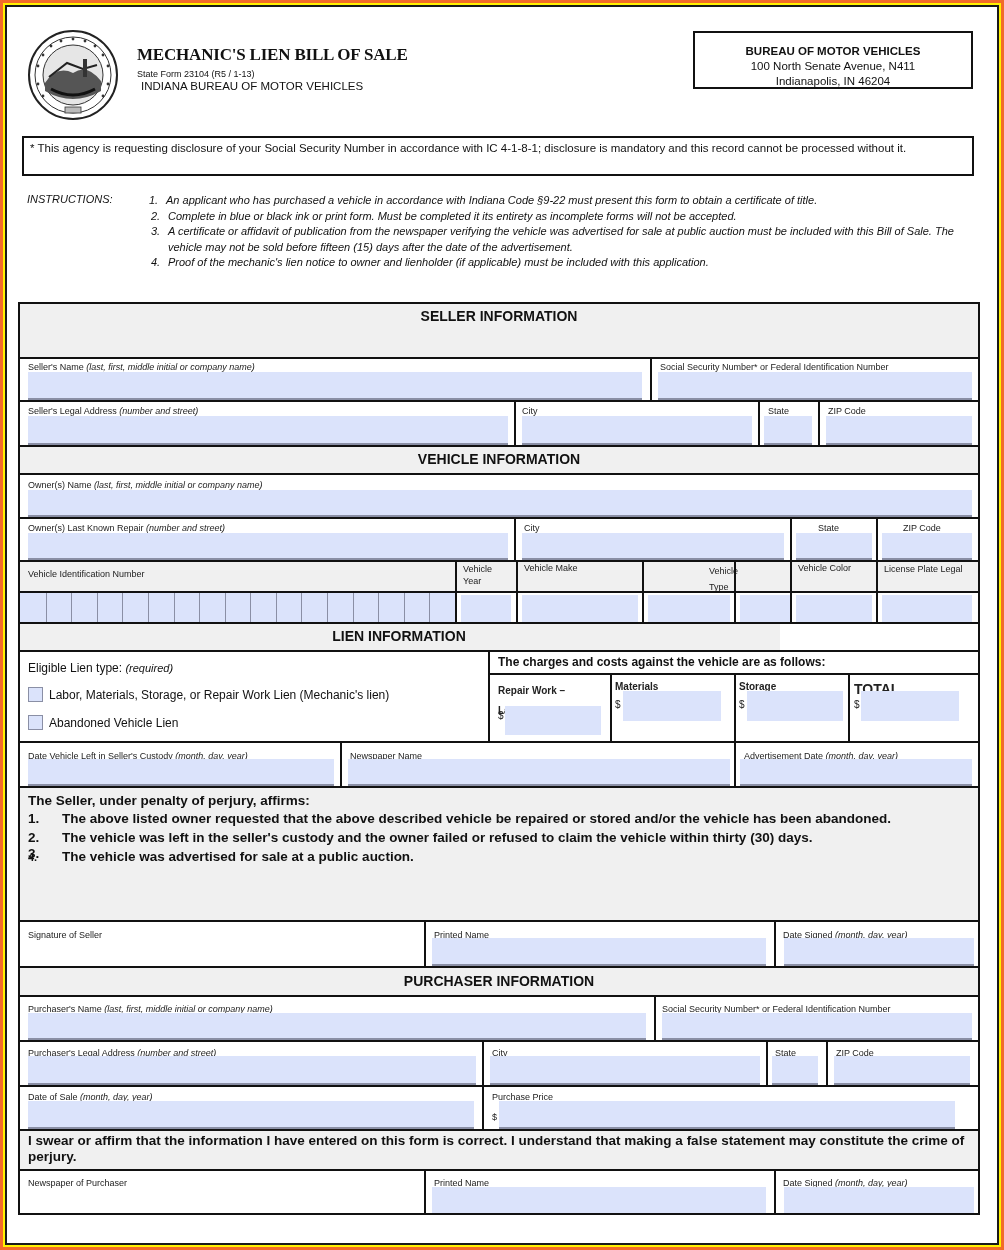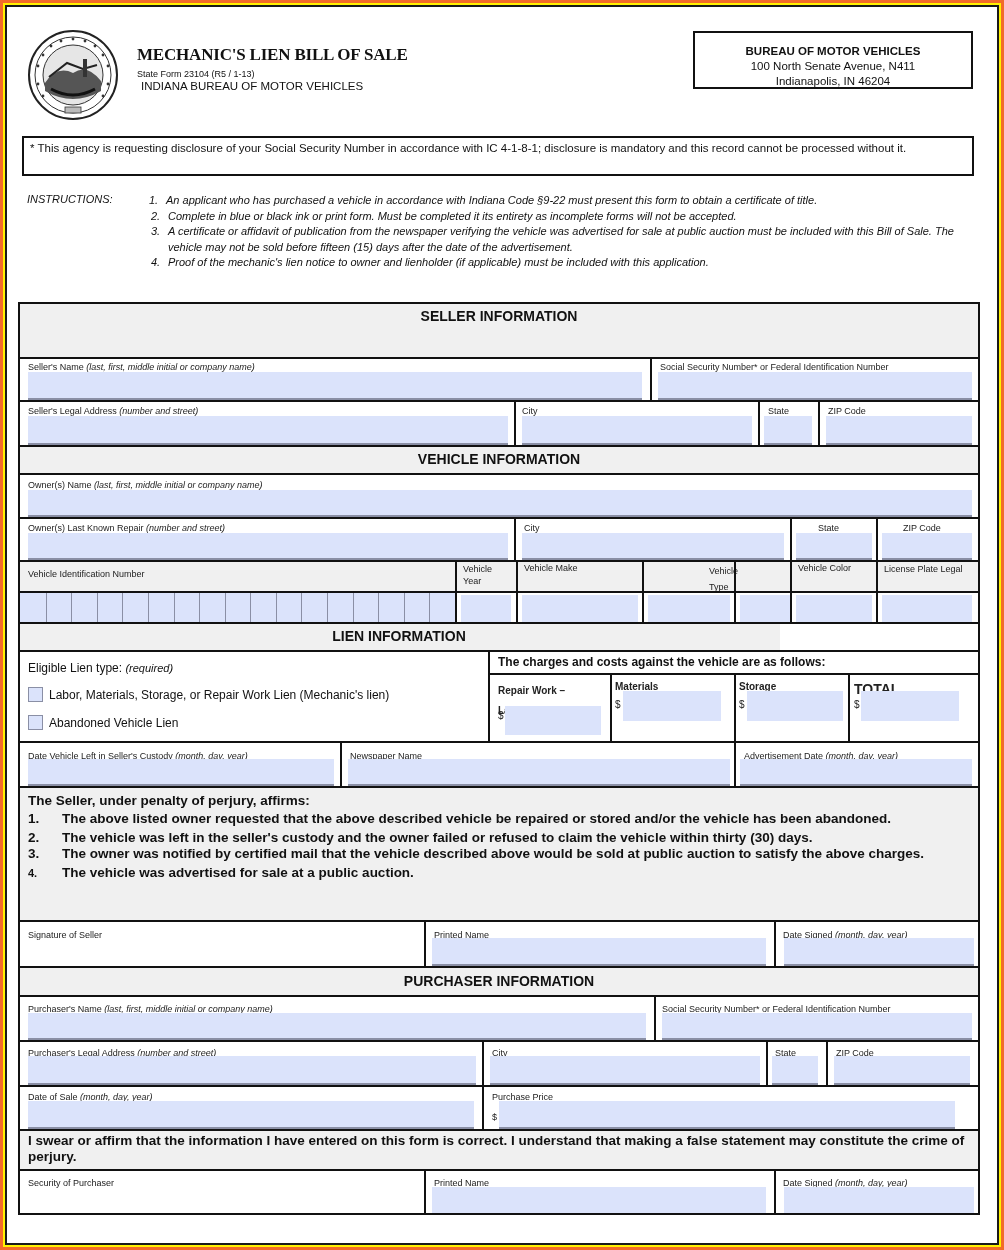--- a/index.html
+++ b/index.html
@@ -224,21 +224,21 @@
     <div class="vl" style="left:716px;top:441px;height:43px;"></div>
     <div class="lbl" style="left:726px;top:449px;"><span>Advertisement Date</span> <i>(month, day, year)</i></div>
     <input class="fld" style="left: 722px; top: 457px; width: 232px; height: 27px; border-top: none; border-left: none; border-right: none; outline: none; font-family: &quot;Liberation Sans&quot;, sans-serif; font-size: 12px; padding-left: 3px;">
     <div class="hl" style="left:0;top:484px;width:962px;"></div>
 
     <div class="sec" style="left:0;top:486px;width:962px;height:132px;">
       <div style="position:absolute;left:10px;top:5px;font-size:13.5px;font-weight:bold;">The Seller, under penalty of perjury, affirms:</div>
       <div style="position:absolute;left:10px;top:23px;width:940px;font-size:13.5px;font-weight:bold;line-height:16px;">
         <div style="position:relative;padding-left:34px;"><span style="position:absolute;left:0">1.</span><span>The above listed owner requested that the above described vehicle be repaired or stored and/or the vehicle has been abandoned.</span></div>
         <div style="position:relative;padding-left:34px;margin-top:3px;"><span style="position:absolute;left:0">2.</span><span>The vehicle was left in the seller's custody and the owner failed or refused to claim the vehicle within thirty (30) days.</span></div>
-        <div style="position:relative;padding-left:34px;"><span style="position:absolute;left:0">3.</span><span>The owner was notified by certified mail that the vehicle described above would be sold at public auction to satisfy the above charges.</span></div>
+        <div style="position:relative;padding-left:34px;"><span style="position:absolute;left:0">3.</span></div>
         <div style="position:relative;padding-left:34px;margin-top:3px;"><span style="position:absolute;left:0;font-size:11px;">4.</span><span>The vehicle was advertised for sale at a public auction.</span></div>
       </div>
     </div>
     <div class="hl" style="left:0;top:618px;width:962px;"></div>
 
     <div class="lbl" style="left:10px;top:628px;">Signature of Seller</div>
     <div style="position:absolute;left:10px;top:638px;width:390px;height:26px;"></div>
     <div class="vl" style="left:406px;top:620px;height:44px;"></div>
     <div class="lbl" style="left:416px;top:628px;">Printed Name</div>
     <input class="fld" style="left: 414px; top: 636px; width: 334px; height: 28px; border-top: none; border-left: none; border-right: none; outline: none; font-family: &quot;Liberation Sans&quot;, sans-serif; font-size: 12px; padding-left: 3px;">
@@ -278,21 +278,21 @@
     <div class="lbl" style="left:474px;top:790px;">Purchase Price</div>
     <div class="lbl" style="left:474px;top:810px;">$</div>
     <input class="fld" style="left: 481px; top: 799px; width: 456px; height: 28px; border-top: none; border-left: none; border-right: none; outline: none; font-family: &quot;Liberation Sans&quot;, sans-serif; font-size: 12px; padding-left: 3px;">
     <div class="hl" style="left:0;top:827px;width:962px;"></div>
 
     <div class="sec" style="left:0;top:829px;width:962px;height:38px;">
       <div style="position:absolute;left:10px;top:2px;width:940px;font-size:13.5px;font-weight:bold;line-height:16px;">I swear or affirm that the information I have entered on this form is correct.  I understand that making a false statement may constitute the crime of perjury.</div>
     </div>
     <div class="hl" style="left:0;top:867px;width:962px;"></div>
 
-    <div class="lbl" style="left:10px;top:876px;">Security of Purchaser</div>
+    <div class="lbl" style="left:10px;top:876px;">Newspaper of Purchaser</div>
     <div style="position:absolute;left:10px;top:886px;width:390px;height:24px;"></div>
     <div class="vl" style="left:406px;top:869px;height:44px;"></div>
     <div class="lbl" style="left:416px;top:876px;">Printed Name</div>
     <input class="fld" style="left: 414px; top: 885px; width: 334px; height: 28px; border-top: none; border-left: none; border-right: none; outline: none; font-family: &quot;Liberation Sans&quot;, sans-serif; font-size: 12px; padding-left: 3px;">
     <div class="vl" style="left:756px;top:869px;height:44px;"></div>
     <div class="lbl" style="left:765px;top:876px;"><span>Date Signed</span> <i>(month, day, year)</i></div>
     <input class="fld" style="left: 766px; top: 885px; width: 190px; height: 28px; border-top: none; border-left: none; border-right: none; outline: none; font-family: &quot;Liberation Sans&quot;, sans-serif; font-size: 12px; padding-left: 3px;">
     <div class="hl" style="left:0;top:911px;width:962px;"></div>
 
     <div class="vl" style="left:0;top:0;height:913px;"></div>

